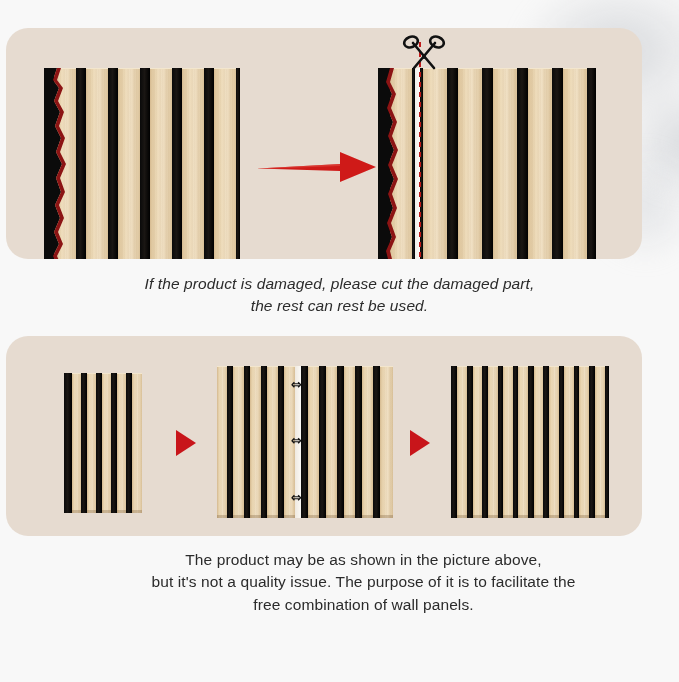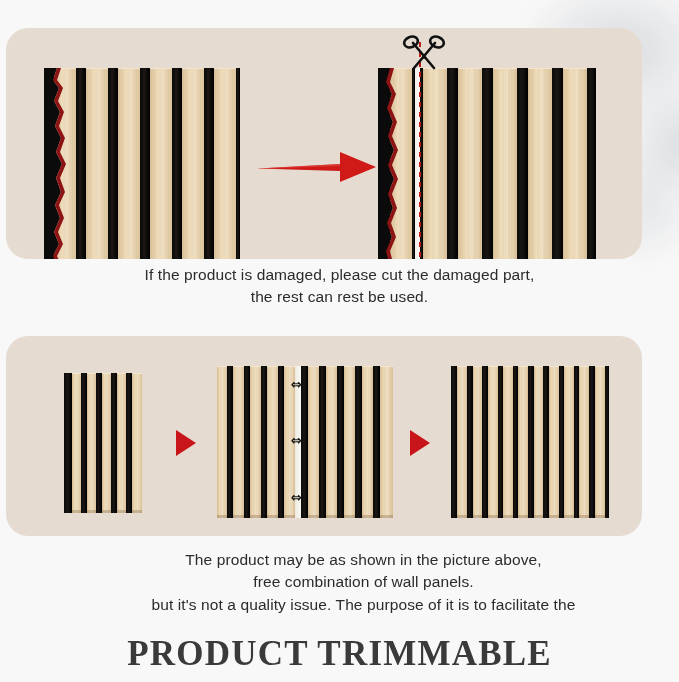--- a/index.html
+++ b/index.html
@@ -108,21 +108,21 @@
   .caption {
     position:absolute;
     width:100%;
     text-align:center;
     color:#2b2b2b;
     font-family:"Liberation Sans", sans-serif;
     font-size:15.5px;
     line-height:1.45;
     letter-spacing:.1px;
   }
-  #caption-1 { top:264px; left:0; }
+  #caption-1 { top:273px; left:0;font-style:italic; }
   #caption-2 { top:549px; left:0;padding-left:48px; }
 
   .headline {
     position:absolute;
     left:0; width:100%;
     top:634px;
     text-align:center;
     font-family:"Liberation Serif", serif;
     font-weight:700;
     font-size:35px;
@@ -340,19 +340,18 @@
       <div class="slat" style="width:11px;">
           <div class="slat-cap-shadow"></div>
         </div>
       <div class="groove" style="width:5px;"></div>
     </div>
 
   </div>
 
   <div class="caption" id="caption-2">
     <div>The product may be as shown in the picture above,</div>
+    <div>but it's not a quality issue. The purpose of it is to facilitate the</div>
     <div>free combination of wall panels.</div>
-    <div>but it's not a quality issue. The purpose of it is to facilitate the</div>
   </div>
 
-  <div class="headline">PRODUCT TRIMMABLE</div>
 
 </div>
 
 </body></html>

